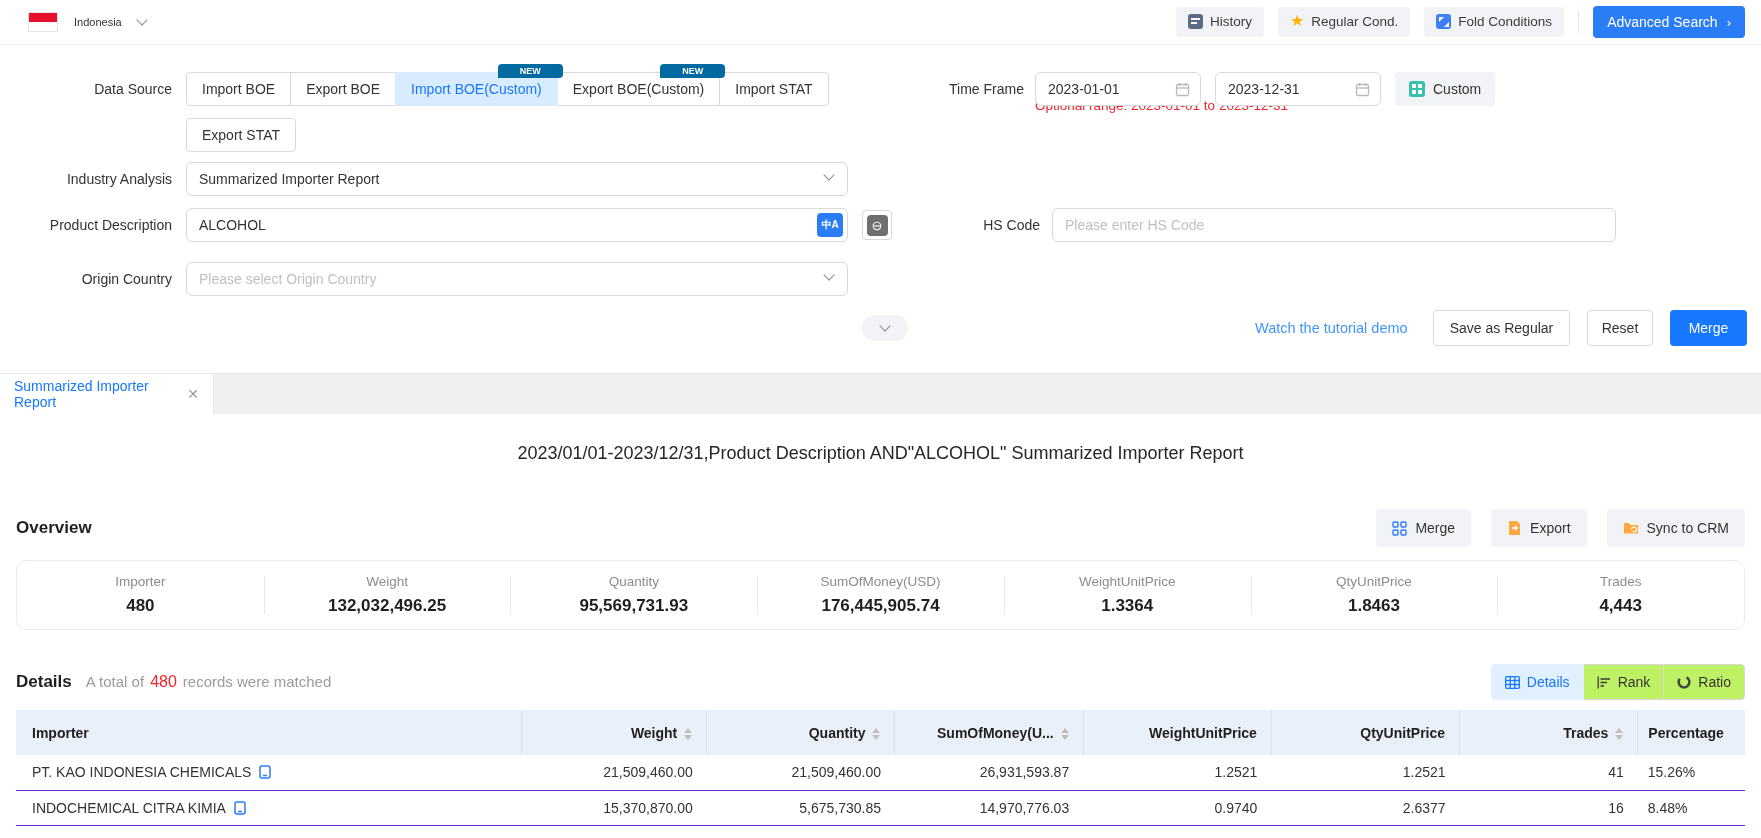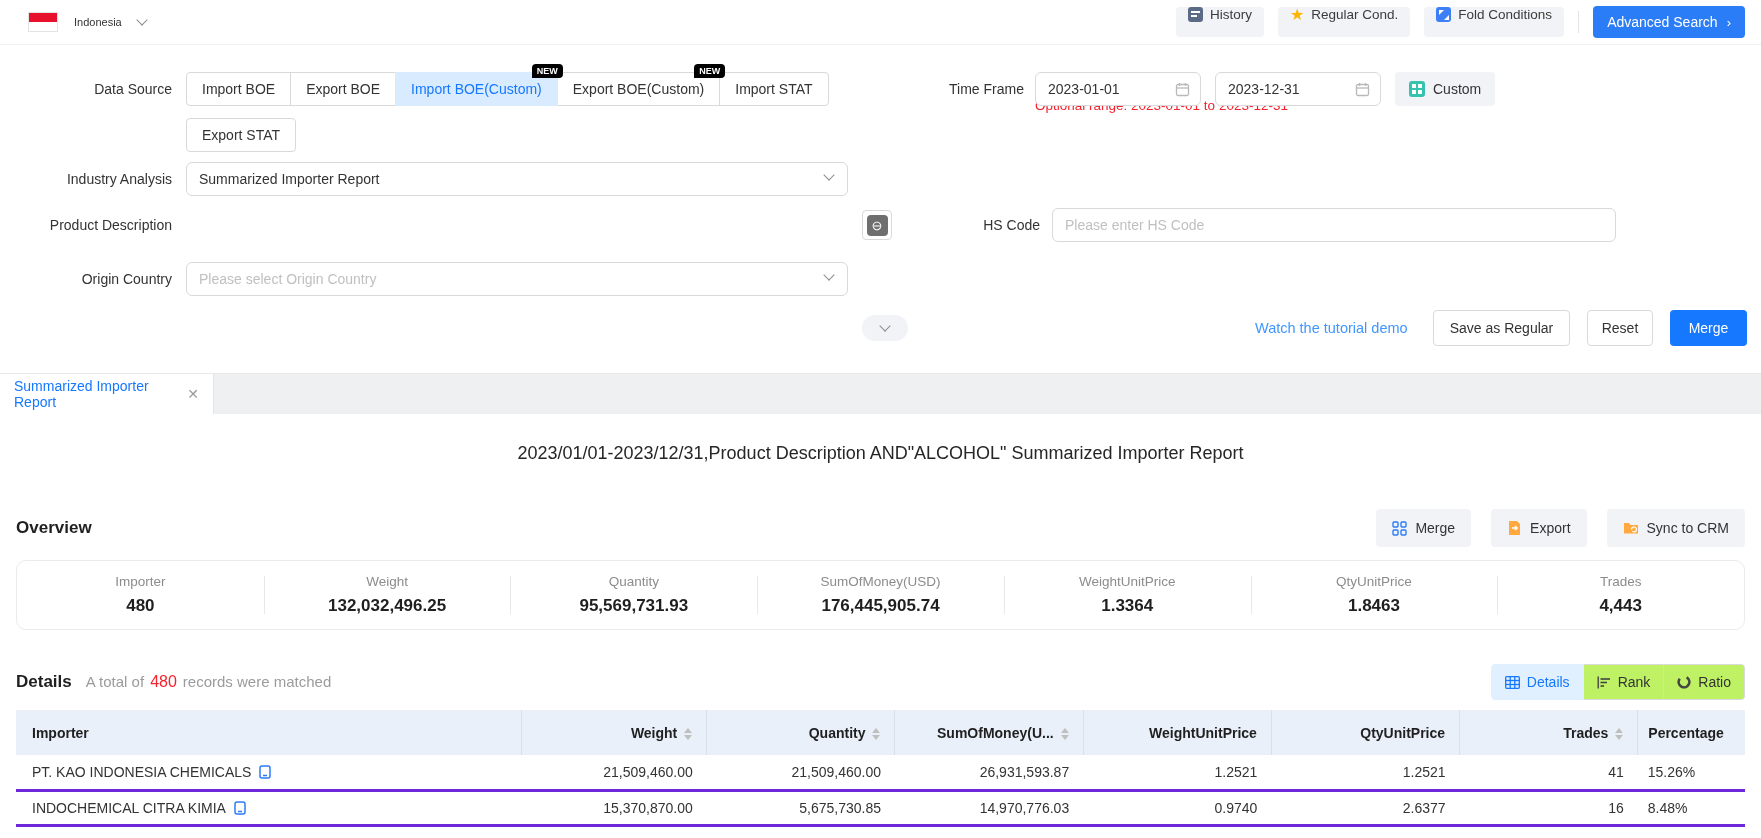--- a/index.html
+++ b/index.html
@@ -8,22 +8,22 @@
 
   
   .topbar { height:45px; display:flex; align-items:center; padding:0 16px 0 28px;
     border-bottom:1px solid #f0f0f0; background:#fff; }
   .country { display:flex; align-items:center; gap:16px; font-size:11px; color:#333; cursor:pointer; }
   .flag { width:30px; height:20px; border:1px solid #e3e3e3;
     background:linear-gradient(#e8112d 50%, #ffffff 50%); }
   .chev { width:8px; height:8px; border-right:1.6px solid #8c8c8c; border-bottom:1.6px solid #8c8c8c;
     transform:rotate(45deg); display:inline-block; margin-top:-4px; }
   .topbar-right { margin-left:auto; display:flex; align-items:center; gap:14px; }
-  .tbtn { height:30px; background:#f1f3f6; border:none; border-radius:4px; padding:0 12px;
-    display:flex; align-items:flex-start; gap:7px; font-size:13.5px; color:#3b3b3b; cursor:pointer;
+  .tbtn { height:30px; background:#f1f3f6; border:none; border-radius:4px; padding:8px 12px;
+    display:flex; align-items:flex-end; gap:7px; font-size:13.5px; color:#3b3b3b; cursor:pointer;
     font-family:inherit; }
   .vdiv { width:1px; height:22px; background:#e3e3e3; }
   .adv { height:32px; background:#2b7cf7; border:none; color:#fff; border-radius:4px; padding:0 14px;
     display:flex; align-items:center; gap:9px; font-size:14px; cursor:pointer; font-family:inherit; }
   .adv .arr { font-size:13px; }
   .ic-history { width:15px; height:15px; background:#5c6b85; border-radius:3px; position:relative; }
   .ic-history::before { content:""; position:absolute; left:3px; top:4px; width:9px; height:2px; background:#fff; }
   .ic-history::after  { content:""; position:absolute; left:3px; top:8px; width:6px; height:2px; background:#fff; }
   .ic-star { color:#ffb400; font-size:16px; line-height:1; }
   .ic-fold { width:15px; height:15px; background:#3d7ff7; border-radius:3px; position:relative; }
@@ -40,22 +40,22 @@
   .opt-range { position:absolute; left:1035px; top:5px; color:#f5222d; font-size:13.5px;margin-top:48px; }
 
   .dsgroup { position:absolute; left:186px; top:0; display:flex; }
   .dsbtn { height:34px; padding:0 15px; border:1px solid #d9d9d9; background:#fff; font-size:14px;
     color:#333; display:flex; align-items:center; position:relative; margin-left:-1px; cursor:pointer;
     font-family:inherit; white-space:nowrap; }
   .dsbtn:first-child { margin-left:0; border-radius:4px 0 0 4px; }
   .dsbtn:last-child { border-radius:0 4px 4px 0; }
   .dsbtn.active { background:#d9ecff; border-color:#d9ecff; color:#1677ff; z-index:1; }
   .dsbtn.single { border-radius:4px; margin-left:0; }
-  .badge { position:absolute; top:-9px; right:-6px; background:#000000; color:#fff; font-size:9px;
-    font-weight:bold; padding:2px 5px; border-radius:4px 4px 4px 0; z-index:2; }
+  .badge { position:absolute; top:-9px; right:-6px; background:#0369a1; color:#fff; font-size:9px;
+    font-weight:bold; padding:2px 22px; border-radius:4px 4px 4px 0; z-index:2; }
 
   .tf-label { position:absolute; left:884px; width:140px; text-align:right; line-height:34px; font-size:14px; }
   .datebox { position:absolute; top:0; height:34px; border:1px solid #d9d9d9; border-radius:6px;
     background:#fff; display:flex; align-items:center; justify-content:space-between;
     padding:0 10px 0 12px; font-size:14px; color:#333; cursor:pointer; }
   .custom-btn { position:absolute; left:1395px; top:0; height:34px; background:#f1f3f6; border:none;
     border-radius:4px; display:flex; align-items:center; gap:8px; padding:0 14px; font-size:14px;
     color:#333; cursor:pointer; font-family:inherit; }
 
   .sel { position:absolute; left:186px; top:0; width:662px; height:34px; border:1px solid #d9d9d9;
@@ -134,21 +134,21 @@
   .vbtn.active { background:#e1f0ff; border-color:#e1f0ff; color:#1677ff; z-index:1; }
 
   .tblwrap { margin-top:10px; }
   table { width:100%; border-collapse:collapse; table-layout:fixed; }
   thead th { background:#e9f0f9; height:45px; font-size:14px; color:#1f1f1f; font-weight:bold;
     border-right:1px solid #d9dfec; cursor:default; }
   thead th:last-child { border-right:none; }
   th.l, td.l { text-align:left; padding-left:16px; }
   th.r, td.r { text-align:right; padding-right:14px; }
   th.p, td.p { text-align:left; padding-left:10px; }
-  tbody td { height:35px; border-bottom:3px solid #6d28d9; font-size:14px; color:#333; background:#fff; }
+  tbody td { height:35px; border-bottom:1px solid #6d28d9; font-size:14px; color:#333; background:#fff; }
   .impcell { display:flex; align-items:center; gap:8px; }
   .impname { cursor:pointer; }
   .sort { display:inline-flex; flex-direction:column; gap:2px; margin-left:7px;
     vertical-align:middle; cursor:pointer; }
   .sort i { width:0; height:0; border-left:4px solid transparent; border-right:4px solid transparent; }
   .sort .u { border-bottom:5px solid #bfbfbf; }
   .sort .d { border-top:5px solid #bfbfbf; }
 </style>
 </head>
 <body>
@@ -246,20 +246,24 @@
   <div class="frow" style="top:117px">
     <div class="flabel">Industry Analysis</div>
     <div class="sel">
       <span>Summarized Importer Report</span>
       <span class="chev"></span>
     </div>
   </div>
 
   <div class="frow" style="top:163px">
     <div class="flabel">Product Description</div>
+    <div class="pinput">
+      <input class="txt" value="ALCOHOL" style="">
+      <span class="trans-ic">中A</span>
+    </div>
     <button class="exact-btn">
       <span class="exact-ic">⊖</span>
     </button>
     <div class="hs-label">HS Code</div>
     <input class="hs-input" placeholder="Please enter HS Code" style="">
   </div>
 
   <div class="frow" style="top:217px">
     <div class="flabel">Origin Country</div>
     <div class="sel">

